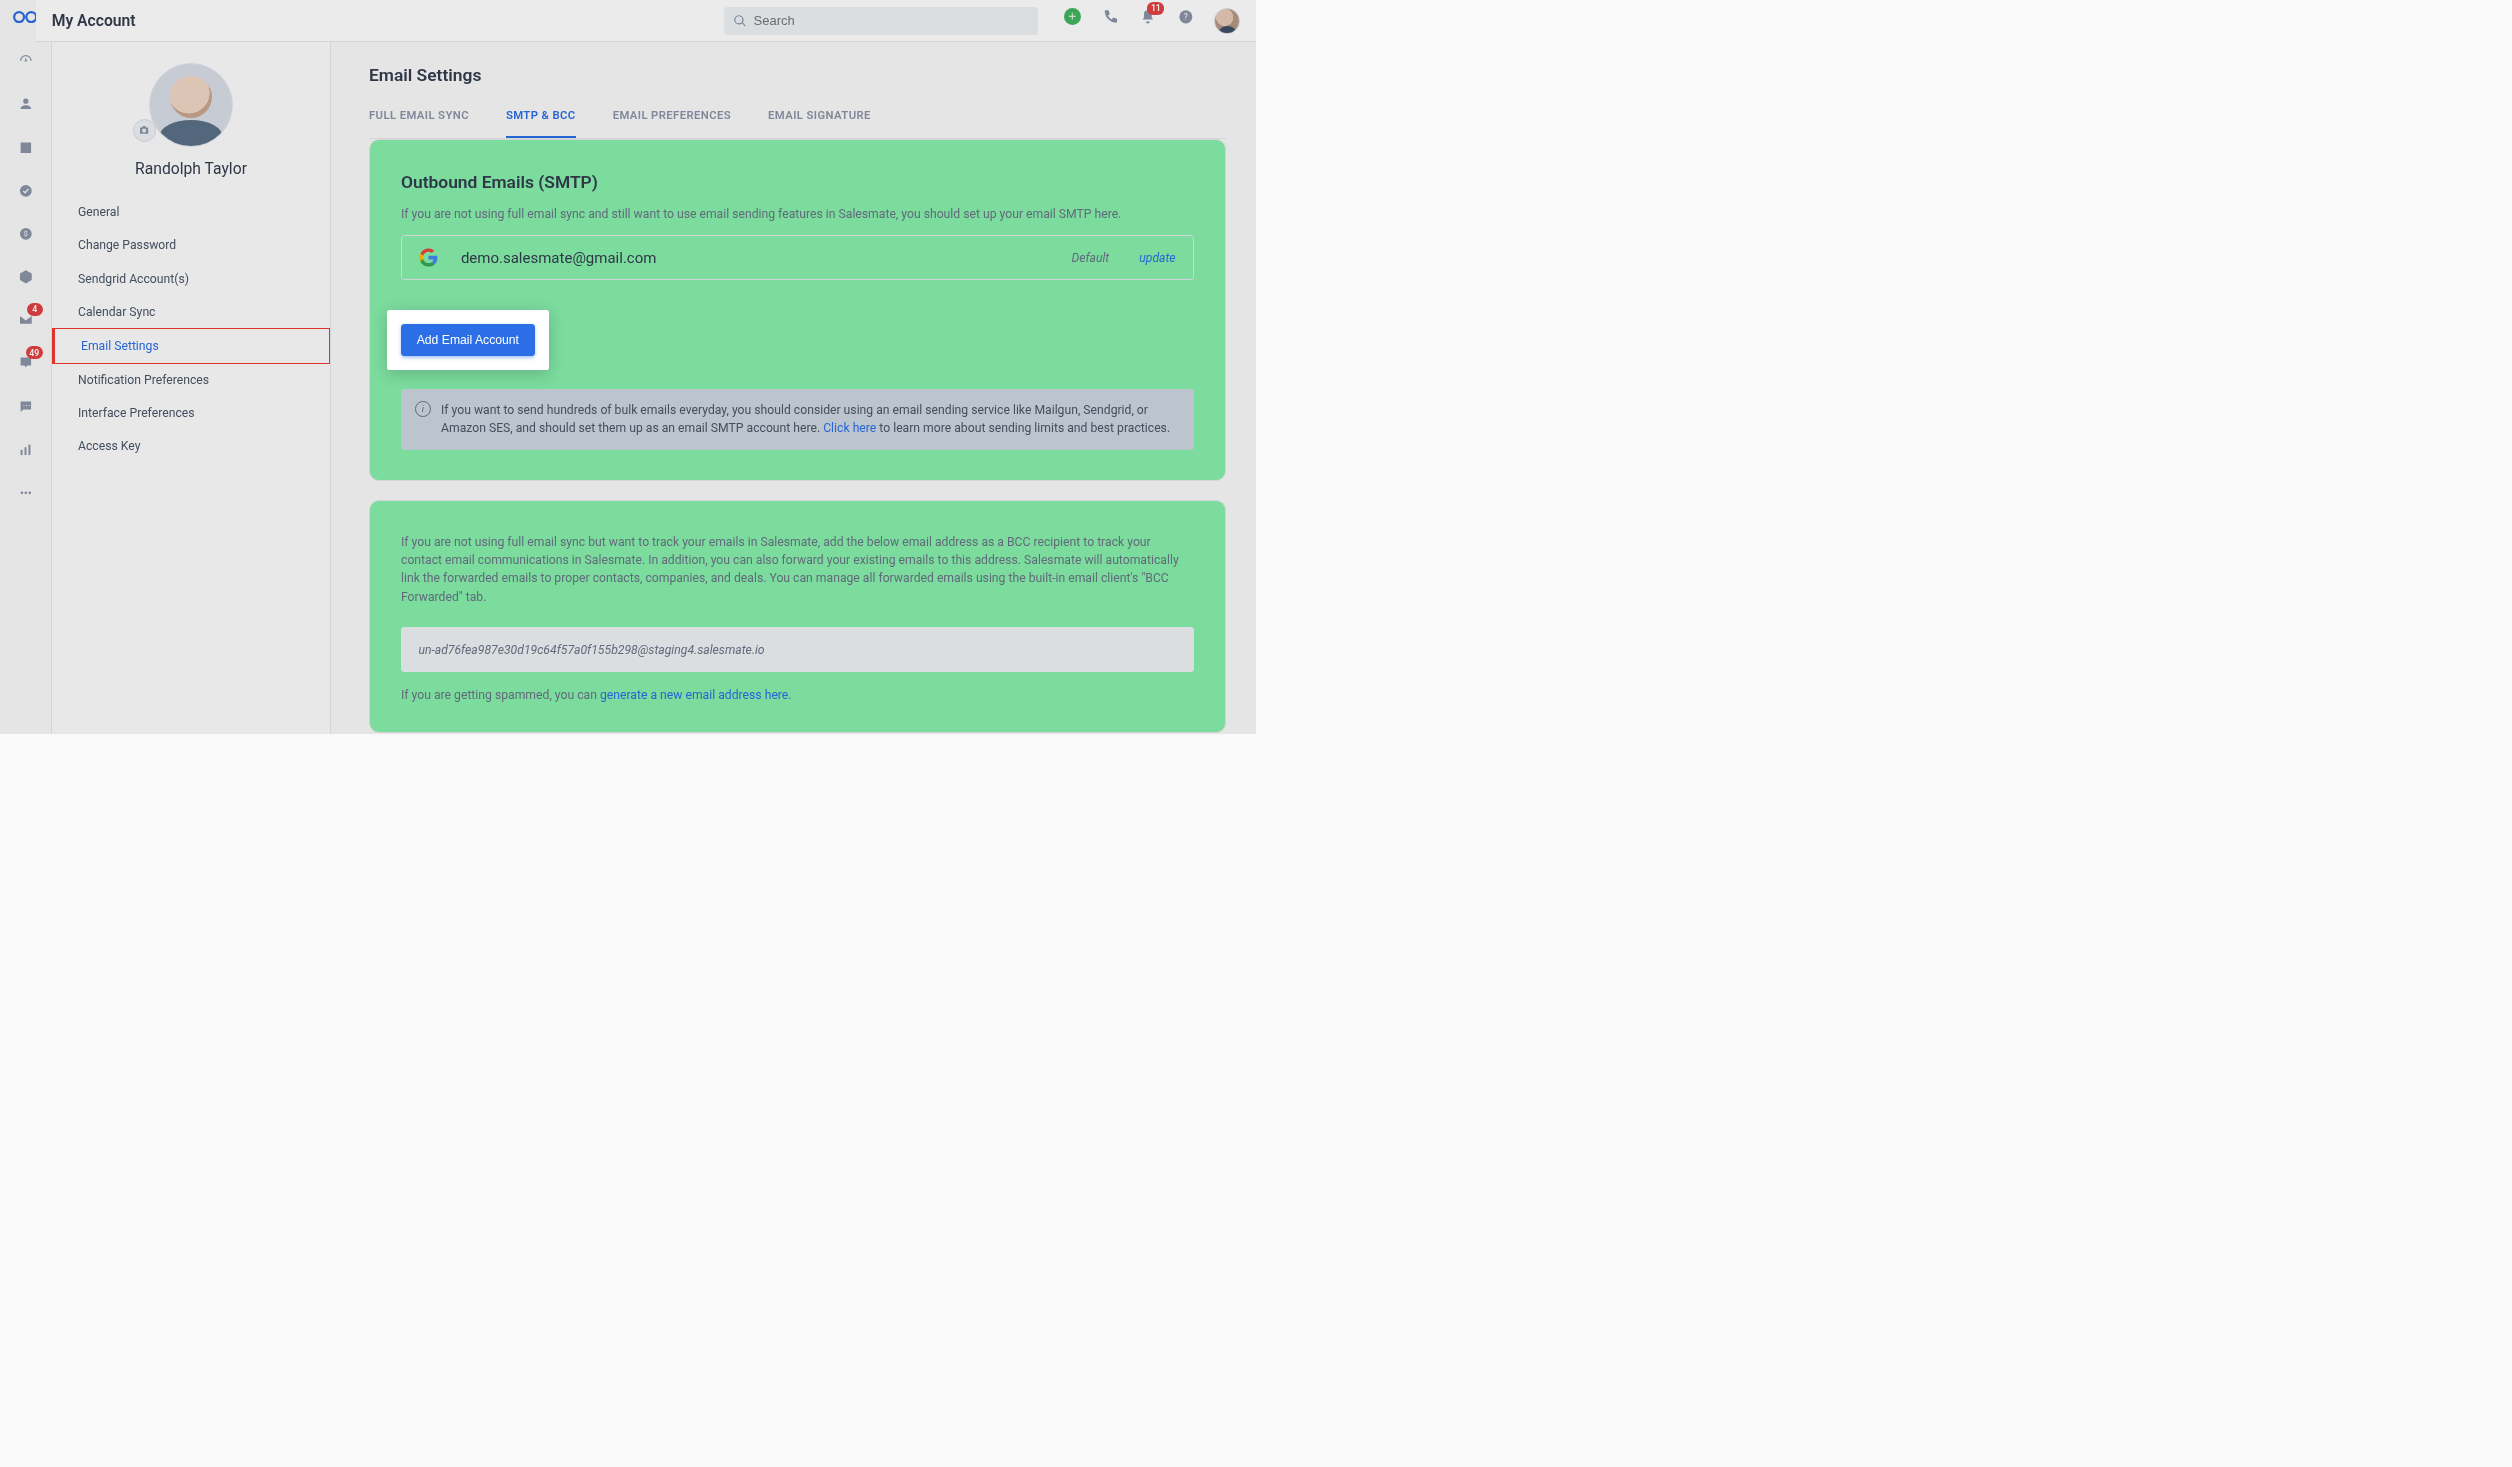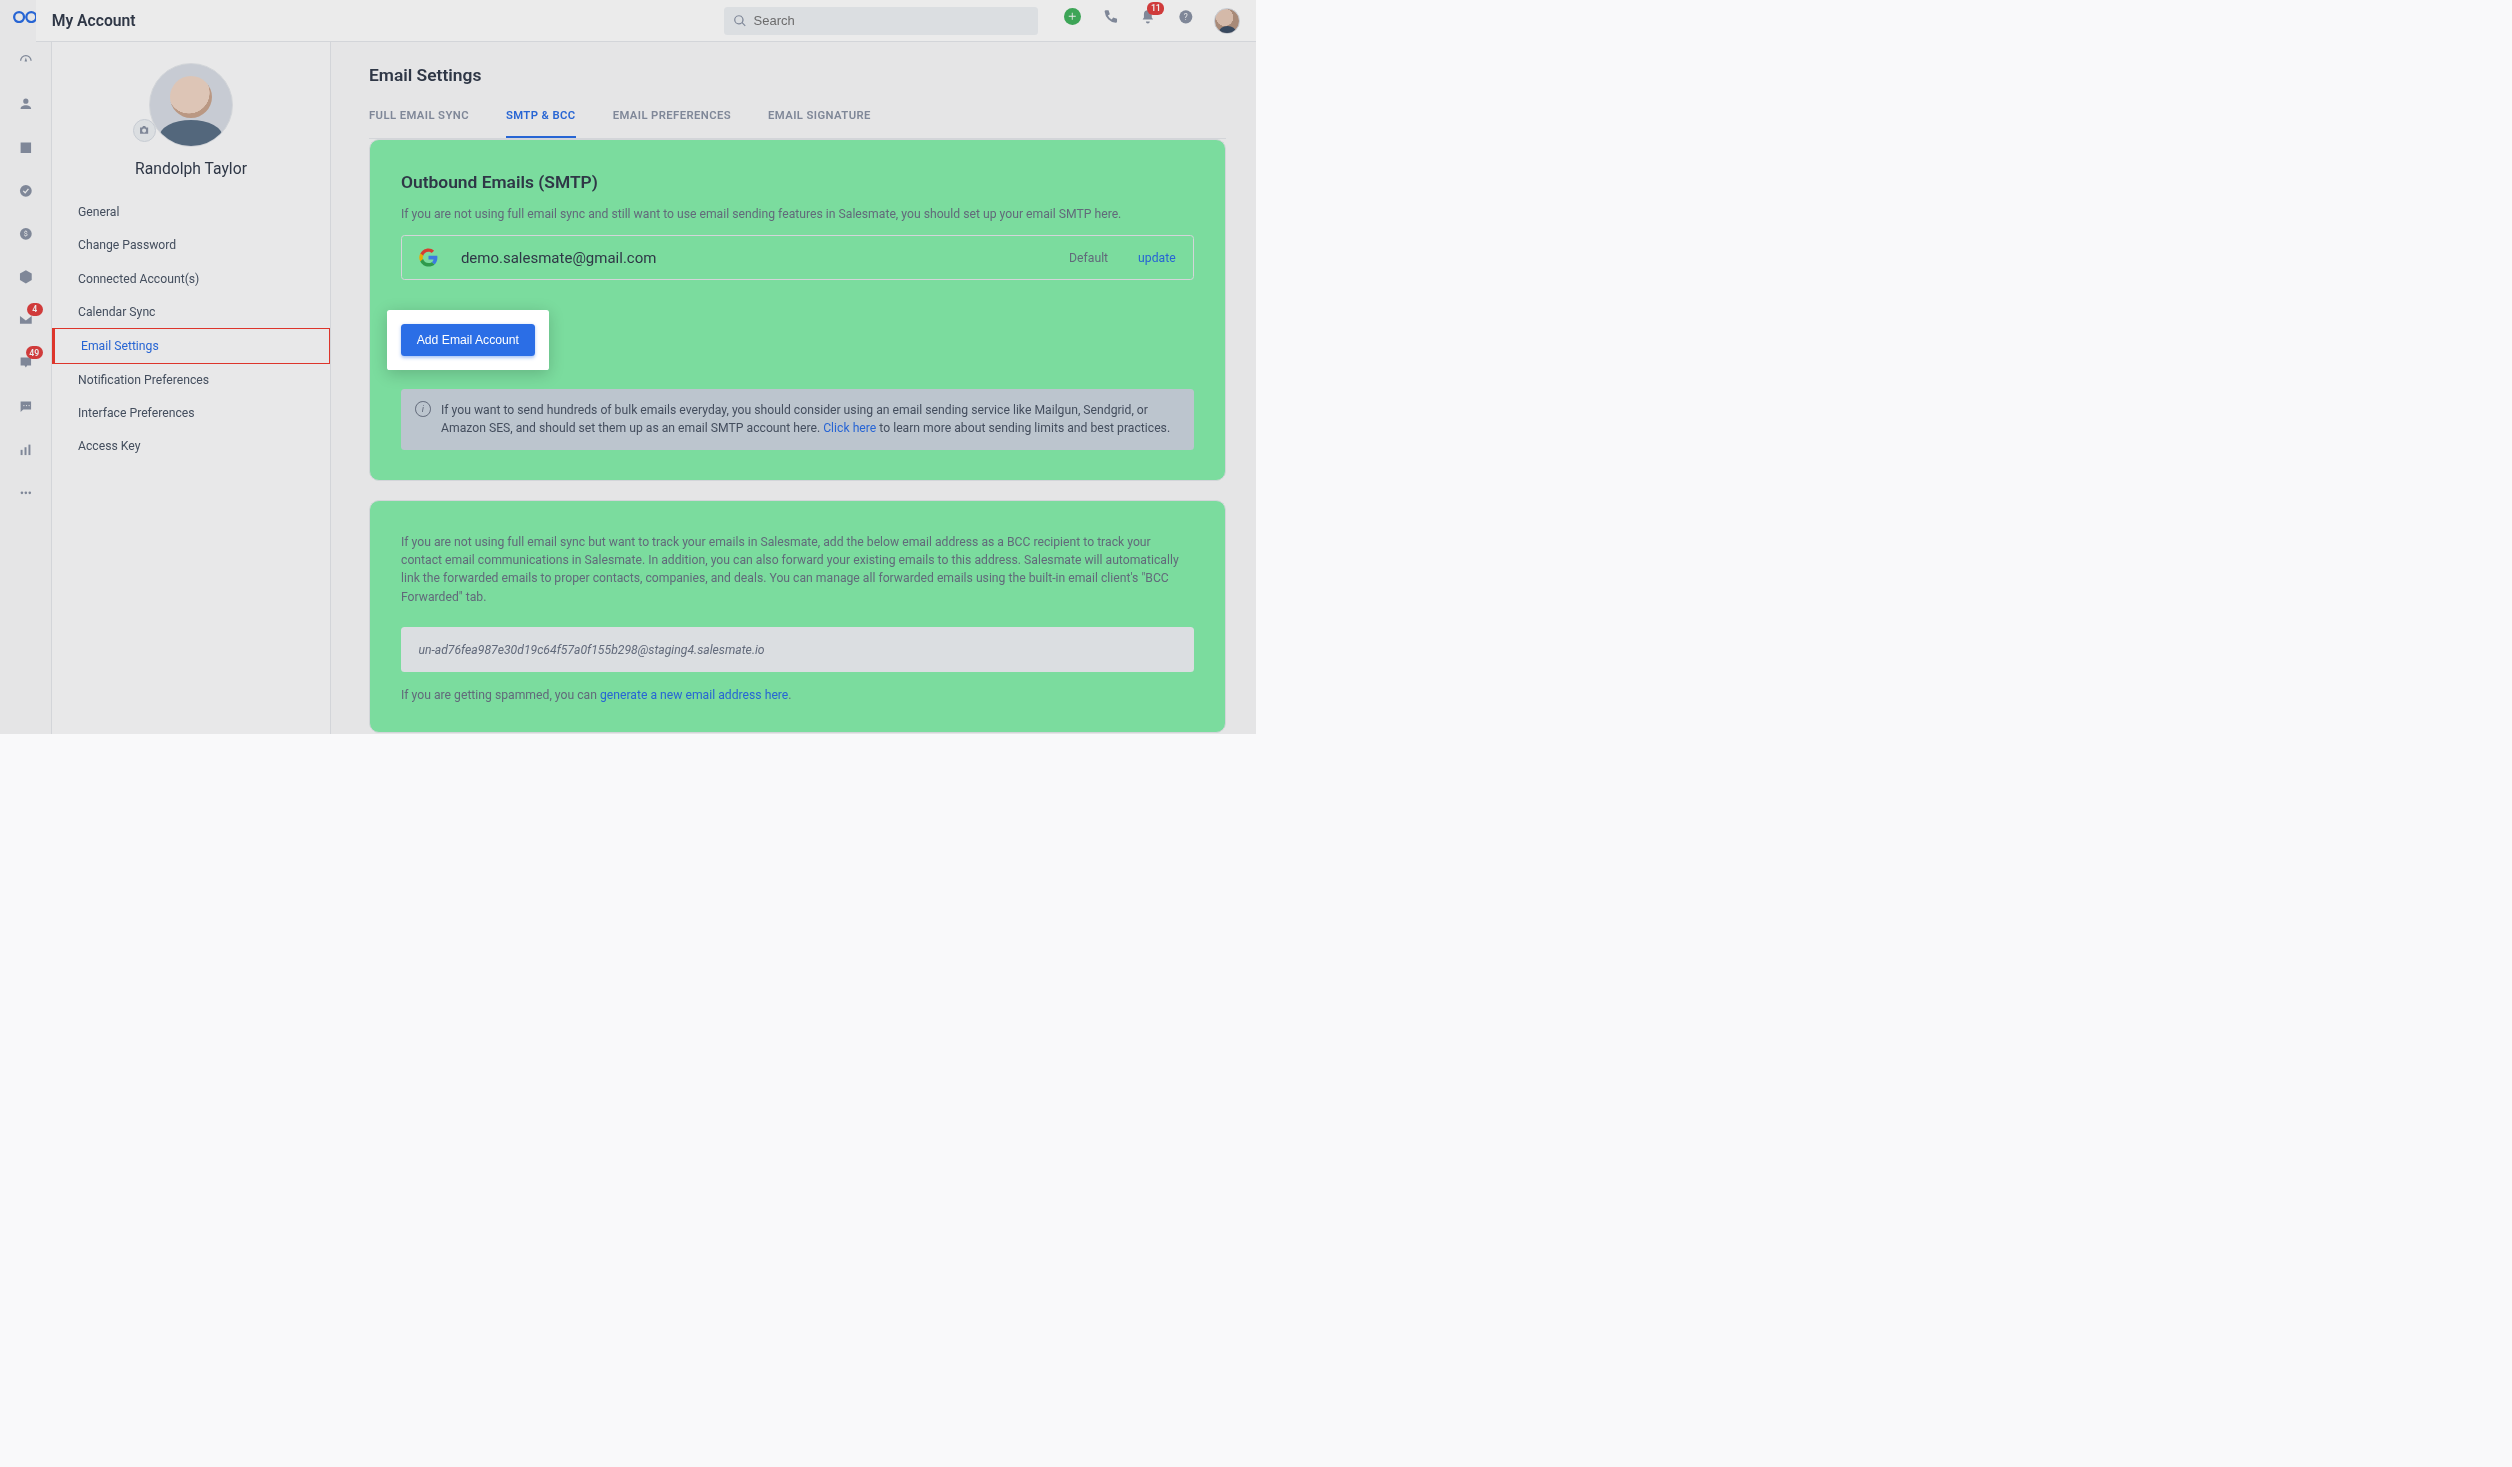--- a/index.html
+++ b/index.html
@@ -235,21 +235,21 @@
     font-size:12.2px; color:#6a7385; line-height:1.5; margin-bottom:12.2px;
   }
   .email-row{
     border:0.9px solid #e5e8ec;
     border-radius:3.5px;
     padding:12.2px 17.4px;
     display:flex; align-items:center;gap:12px;
   }
   .g-icon{width:19px;height:19px;margin-right:10.5px;}
   .email-addr{font-size:15px;color:#333c4d;}
-  .row-right{margin-left:auto;display:flex;align-items:center;gap:30px;}
+  .row-right{margin-left:auto;display:flex;align-items:center;gap:30px;font-style:italic;}
   .default-txt{color:#6a7385;}
   .update-link{color:#2b6ee6;cursor:pointer;}
 
   
   .spotlight{
     position:relative; z-index:100;
     display:inline-block;
     background:#fff;
     padding:14px;
     margin-left:-14px;
@@ -420,21 +420,21 @@
     <div class="cam-btn">
       <svg viewBox="0 0 24 24">
           <path d="M4 7h4l2-3h4l2 3h4v12H4zM12 17a4 4 0 100-8 4 4 0 000 8z"></path>
         </svg>
     </div>
     <div class="user-name">Randolph Taylor</div>
   </div>
   <div class="nav-menu">
     <div class="nav-item">General</div>
     <div class="nav-item">Change Password</div>
-    <div class="nav-item">Connected Account(s)</div>
+    <div class="nav-item">Sendgrid Account(s)</div>
     <div class="nav-item">Calendar Sync</div>
     <div class="nav-item active">Email Settings</div>
     <div class="nav-item">Notification Preferences</div>
     <div class="nav-item">Interface Preferences</div>
     <div class="nav-item">Access Key</div>
   </div>
 </div>
 
 <div class="main">
   <div class="main-title">Email Settings</div>

